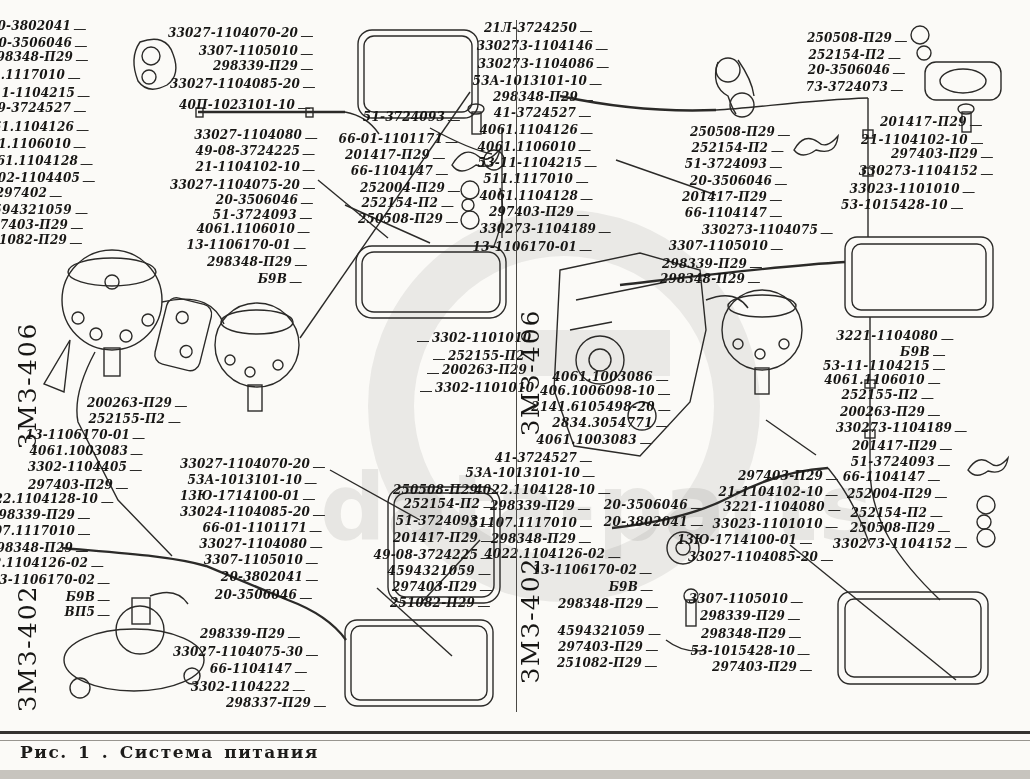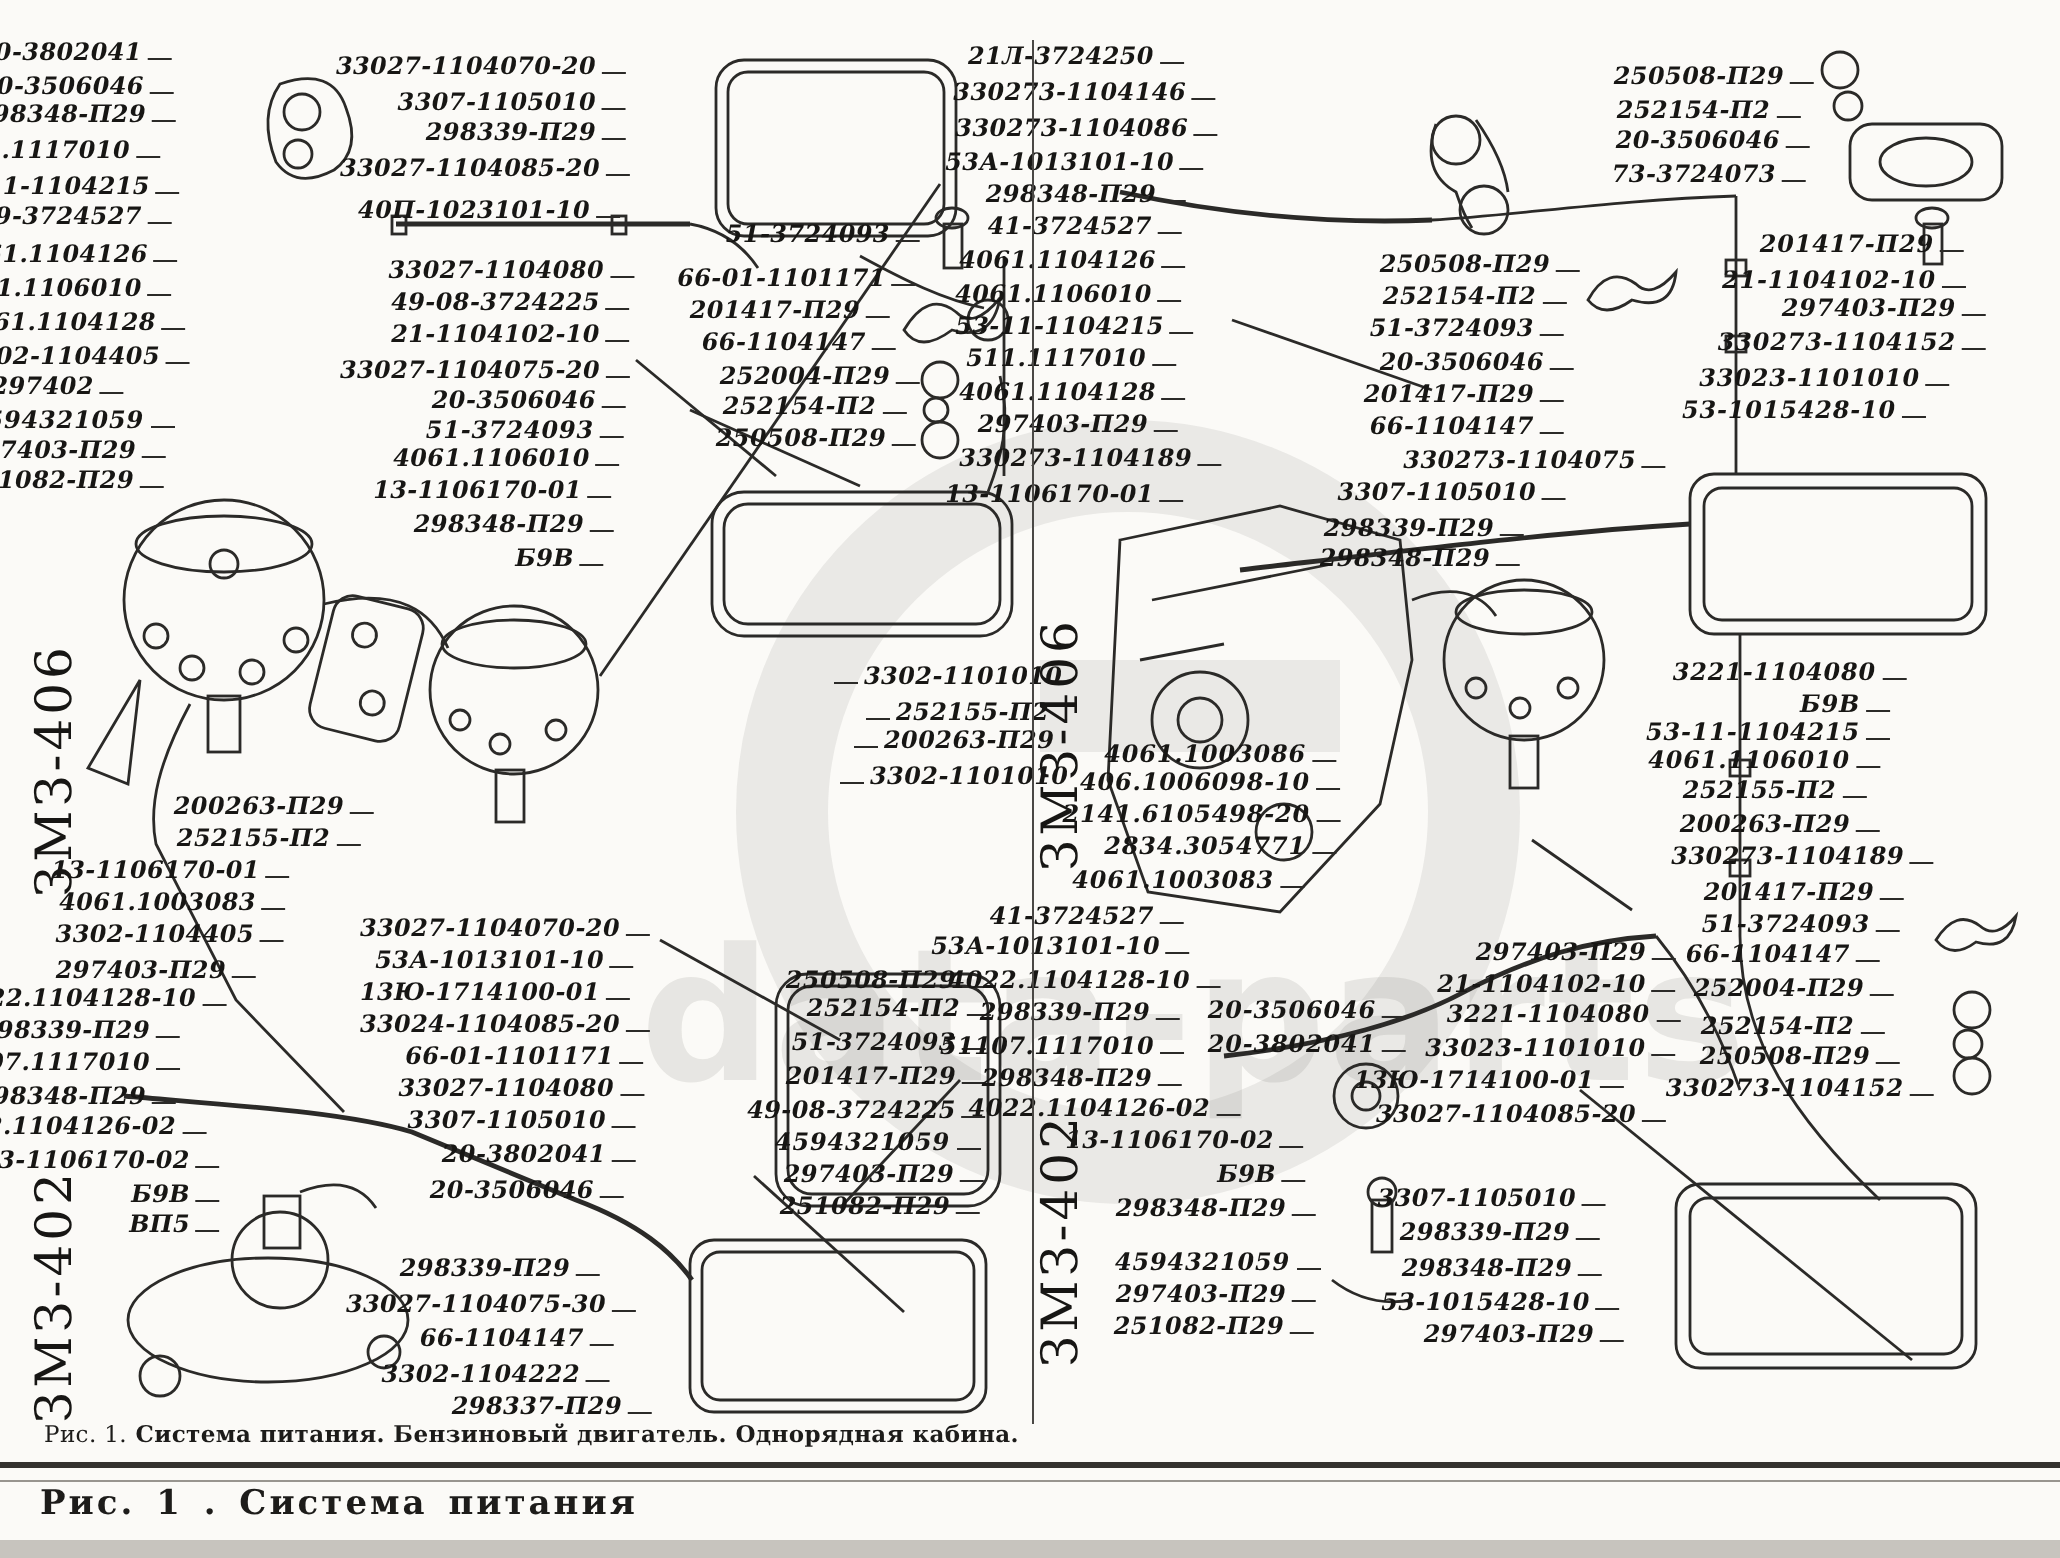--- a/index.html
+++ b/index.html
@@ -150,23 +150,20 @@
       <rect x="132" y="598" width="18" height="26"></rect>
       <circle cx="80" cy="688" r="10"></circle>
         <circle cx="192" cy="676" r="8"></circle>
       <path d="M150,596 q26,-10 38,8"></path>
 
       <path d="M318,180 L388,238"></path>
       <path d="M345,205 L430,243"></path>
       <path d="M330,470 L420,520"></path>
     </svg>
 
-    <div class="caption">
-      <span>Рис. 1.</span><span class="bold"> Система питания. Бензиновый двигатель. Однорядная кабина.</span>
-    </div>
   <span class="lbl r" style="left: 86px; top: 20px;">20-3802041</span>
       <span class="lbl r" style="left: 87px; top: 37px;">20-3506046</span>
       <span class="lbl r" style="left: 88px; top: 51px;">298348-П29</span>
       <span class="lbl r" style="left: 80px; top: 69px;">511.1117010</span>
       <span class="lbl r" style="left: 90px; top: 87px;">53-11-1104215</span>
       <span class="lbl r" style="left: 86px; top: 102px;">49-3724527</span>
       <span class="lbl r" style="left: 89px; top: 121px;">4061.1104126</span>
       <span class="lbl r" style="left: 86px; top: 138px;">4061.1106010</span>
       <span class="lbl r" style="left: 93px; top: 155px;">4061.1104128</span>
       <span class="lbl r" style="left: 95px; top: 172px;">3302-1104405</span>

